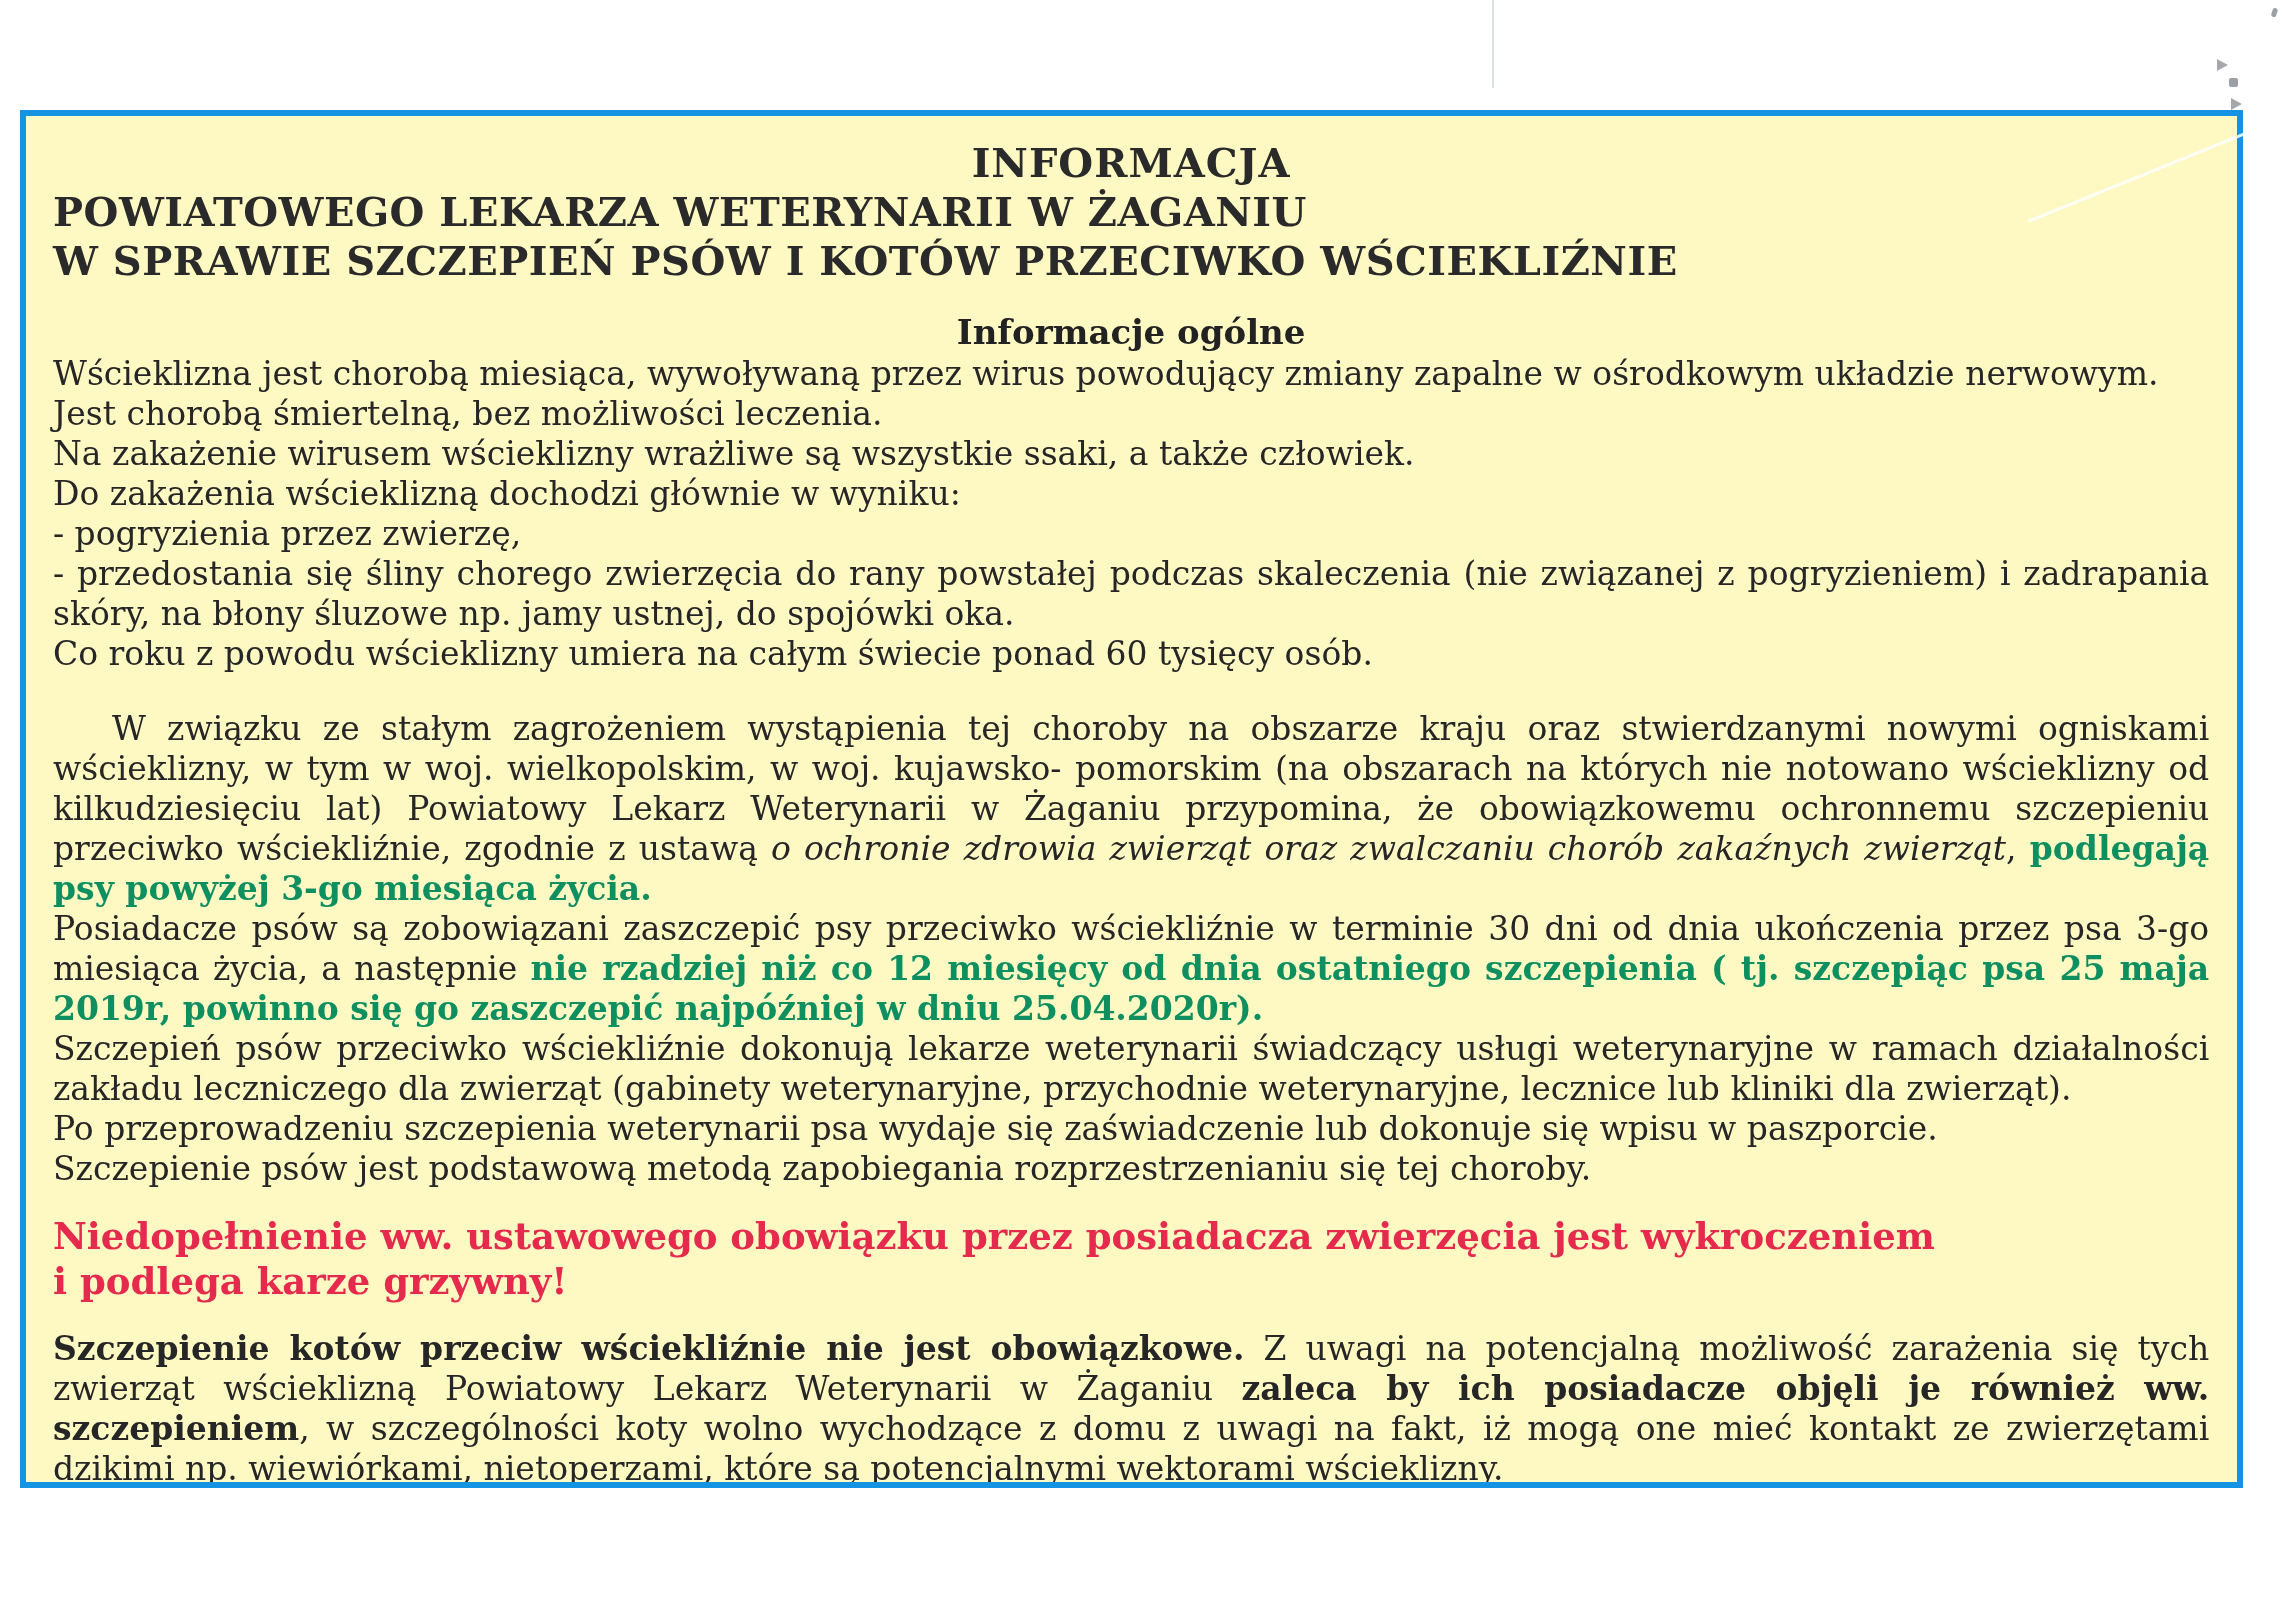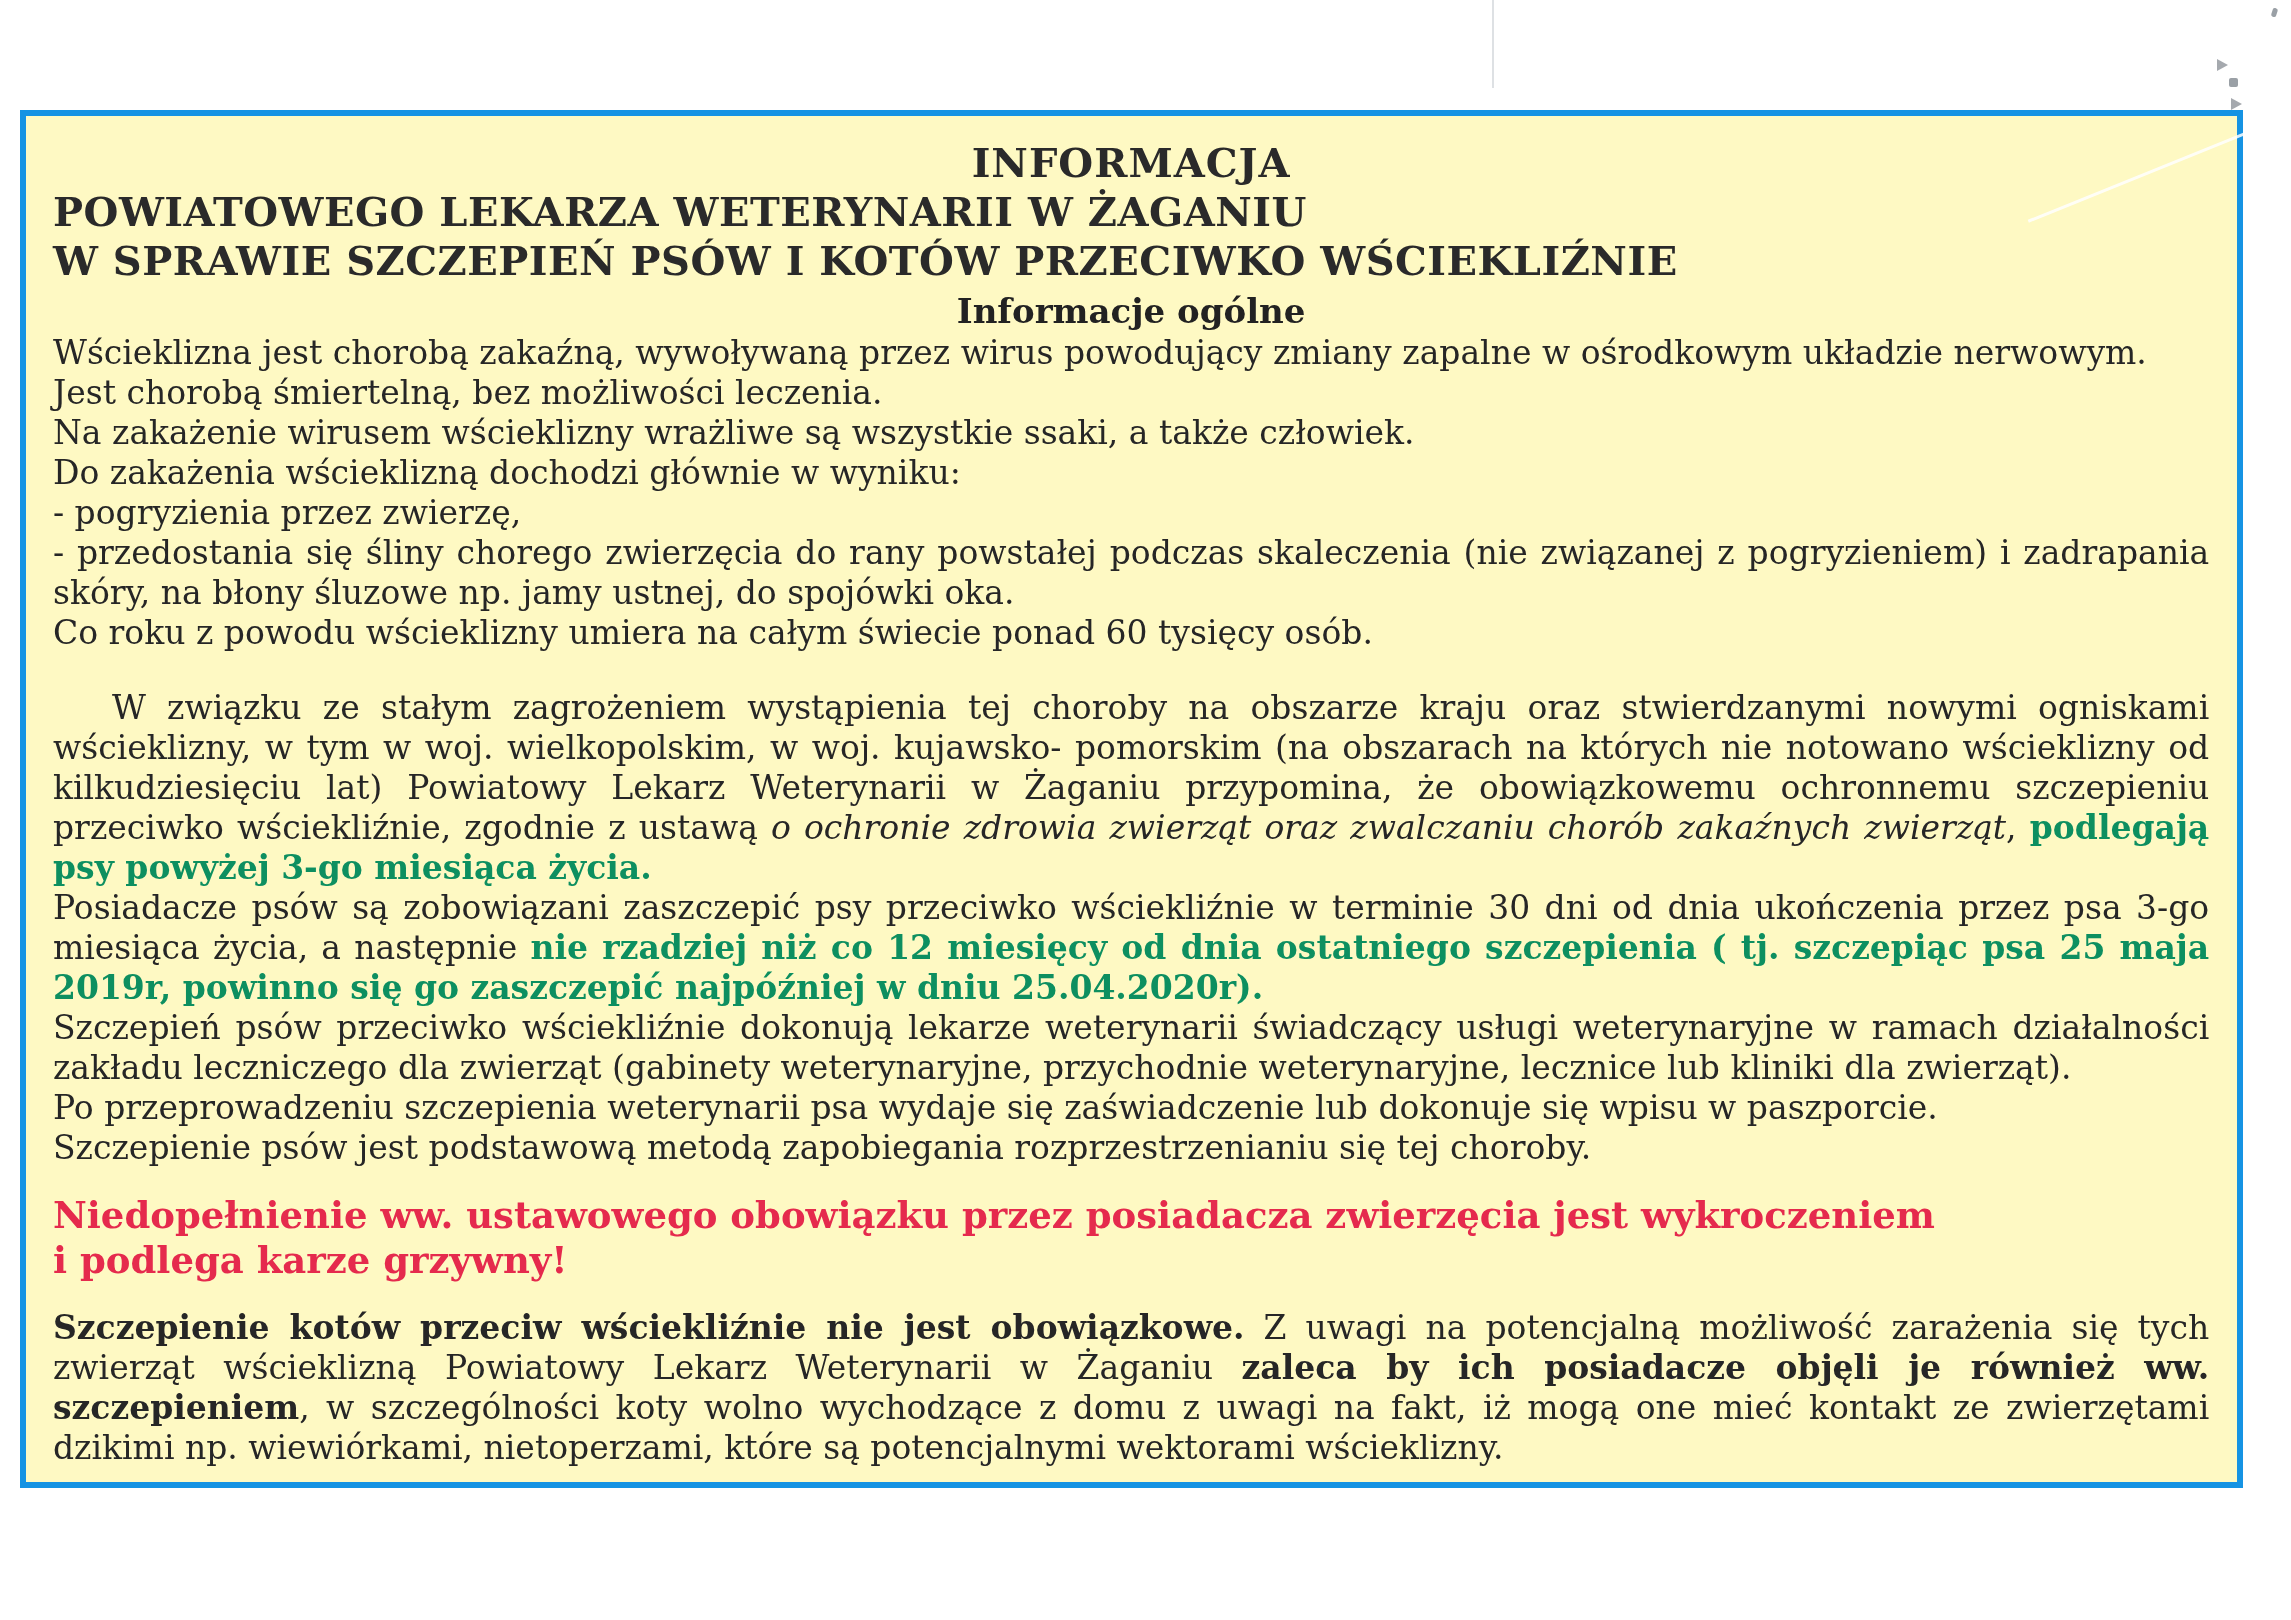--- a/index.html
+++ b/index.html
@@ -36,21 +36,21 @@
     font-size: 40px;
     line-height: 49px;
     letter-spacing: 0.5px;
     color: #2a2a2a;
   }
   .section-heading {
     text-align: center;
     font-weight: bold;
     font-size: 34px;
     line-height: 43px;
-    margin-top: 5px;
+    margin-top: 26px;
     color: #222;
   }
   .para {
     font-size: 33px;
     line-height: 40px;
     text-align: justify;
     color: #262626;
   }
   .block-gap { margin-top: 35px; }
   .indent-first { text-indent: 59px; }
@@ -92,21 +92,21 @@
 
 <div class="paper">
   <div class="content">
 
     <div class="doc-title">INFORMACJA</div>
     <div class="doc-subtitle">POWIATOWEGO LEKARZA WETERYNARII W ŻAGANIU</div>
     <div class="doc-subtitle">W SPRAWIE SZCZEPIEŃ PSÓW I KOTÓW PRZECIWKO WŚCIEKLIŹNIE</div>
 
     <div class="section-heading">Informacje ogólne</div>
 
-    <div class="para">Wścieklizna jest chorobą zakaźną, wywoływaną przez wirus powodujący zmiany zapalne w ośrodkowym układzie nerwowym.</div>
+    <div class="para">Wścieklizna jest chorobą miesiąca, wywoływaną przez wirus powodujący zmiany zapalne w ośrodkowym układzie nerwowym.</div>
     <div class="para">Jest chorobą śmiertelną, bez możliwości leczenia.</div>
     <div class="para">Na zakażenie wirusem wścieklizny wrażliwe są wszystkie ssaki, a także człowiek.</div>
     <div class="para">Do zakażenia wścieklizną dochodzi głównie w wyniku:</div>
     <div class="para">- pogryzienia przez zwierzę,</div>
     <div class="para">- przedostania się śliny chorego zwierzęcia do rany powstałej podczas skaleczenia (nie związanej z pogryzieniem) i zadrapania skóry, na błony śluzowe np. jamy ustnej, do spojówki oka.</div>
     <div class="para">Co roku z powodu wścieklizny umiera na całym świecie ponad 60 tysięcy osób.</div>
 
     <div class="para block-gap indent-first"><span class="seg-normal">W związku ze stałym zagrożeniem wystąpienia tej choroby na obszarze kraju oraz stwierdzanymi nowymi ogniskami wścieklizny, w tym w woj. wielkopolskim, w woj. kujawsko- pomorskim (na obszarach na których nie notowano wścieklizny od kilkudziesięciu lat) Powiatowy Lekarz Weterynarii w Żaganiu przypomina, że obowiązkowemu ochronnemu szczepieniu przeciwko wściekliźnie, zgodnie z ustawą </span><span class="seg-italic">o ochronie zdrowia zwierząt oraz zwalczaniu chorób zakaźnych zwierząt</span><span class="seg-normal">, </span><span class="seg-green-bold">podlegają psy powyżej 3-go miesiąca życia.</span></div>
     <div class="para"><span class="seg-normal">Posiadacze psów są zobowiązani zaszczepić psy przeciwko wściekliźnie w terminie 30 dni od dnia ukończenia przez psa 3-go miesiąca życia, a następnie </span><span class="seg-green-bold">nie rzadziej niż co 12 miesięcy od dnia ostatniego szczepienia ( tj. szczepiąc psa 25 maja 2019r, powinno się go zaszczepić najpóźniej w dniu 25.04.2020r).</span></div>
     <div class="para">Szczepień psów przeciwko wściekliźnie dokonują lekarze weterynarii świadczący usługi weterynaryjne w ramach działalności zakładu leczniczego dla zwierząt (gabinety weterynaryjne, przychodnie weterynaryjne, lecznice lub kliniki dla zwierząt).</div>

